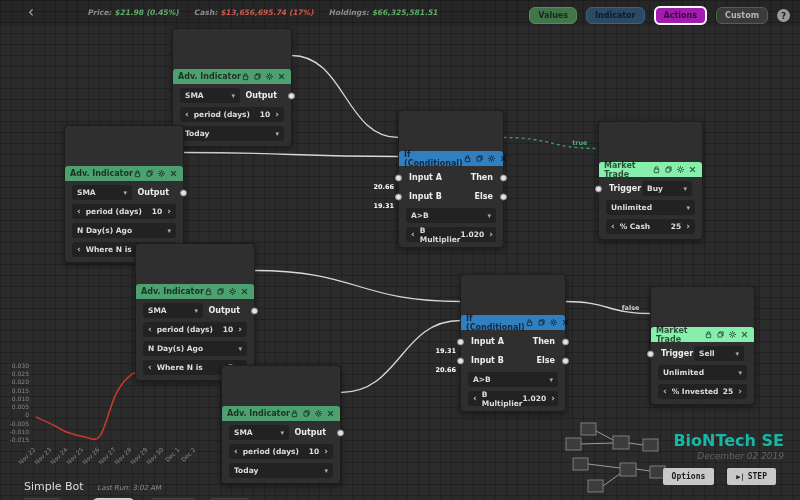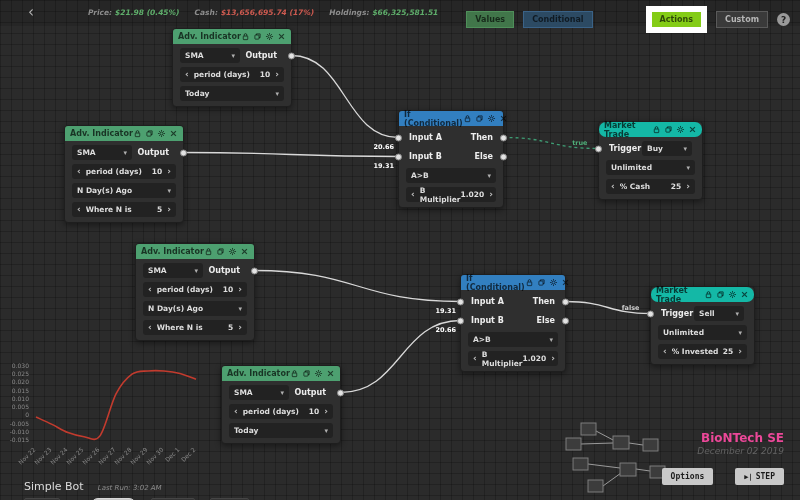--- a/index.html
+++ b/index.html
@@ -14,35 +14,35 @@
   }
   #canvas{position:absolute;inset:0;}
   
   .topbar{position:absolute;top:0;left:0;right:0;height:26px;background:rgba(0,0,0,.10);z-index:4;}
   .back{position:absolute;left:28px;top:3px;font-size:15px;color:#b5b5b5;cursor:pointer;}
   .tickers{position:absolute;left:88px;top:8px;display:flex;gap:15px;font-size:7.5px;font-style:italic;font-weight:bold;}
   .tick-label{color:#8d8d8d;margin-right:3px;}
   .val-green{color:#5fae6b;}
   .val-red{color:#cd5a50;}
   .top-buttons{position:absolute;right:10px;top:6px;display:flex;gap:9px;align-items:center;}
-  .tbtn{font-size:8px;font-weight:bold;padding:3px 8px;border-radius:0;color:rgba(0,0,0,.65);cursor:pointer;}
+  .tbtn{font-size:8px;font-weight:bold;padding:3px 8px;border-radius:6px;color:rgba(0,0,0,.65);cursor:pointer;}
   .tbtn.values{background:#41764a;border:1px solid #4f8f5a;}
   .tbtn.operations{background:#2c4a63;border:1px solid #3a6287;}
-  .tbtn.actions{background:#84cc16;border:6px solid #ffffff;margin-left:44px;}
+  .tbtn.actions{background:#a21caf;border:2px solid #ffffff;}
   .tbtn.custom{background:#3a3a3a;border:1px solid #5a5a5a;color:#b5b5b5;}
   .help{width:13px;height:13px;border-radius:50%;background:#9a9a9a;color:#222;font-size:9px;font-weight:bold;
         display:flex;align-items:center;justify-content:center;cursor:pointer;}
   
   .node{position:absolute;background:#2f2f2f;border:1px solid #1e1e1e;border-radius:4px;
         box-shadow:0 2px 6px rgba(0,0,0,.45);z-index:2;}
   .node-title{height:15px;border-radius:3px 3px 0 0;display:flex;align-items:center;justify-content:space-between;
-        padding:0 5px;font-size:8px;font-weight:bold;color:rgba(0,0,0,.68);cursor:move;}
+        padding:0 5px;font-size:8px;font-weight:bold;color:rgba(0,0,0,.68);cursor:move;margin-top:40px;}
   .green>.node-title{background:#4da070;}
   .blue>.node-title{background:#327fc0;}
-  .red>.node-title{background:#14b8a6;border-radius:7px;}
+  .red>.node-title{background:#86efac;}
   .icons{display:flex;gap:3px;align-items:center;}
   .icon-btn{width:9px;height:9px;color:rgba(0,0,0,.62);cursor:pointer;display:flex;}
   .icon-btn svg{width:100%;height:100%;}
   .node-body{padding:0 0 5px;}
   .row{position:relative;display:flex;align-items:center;height:15px;margin:4px 7px 0;}
   .ctl{background:#222;border-radius:3px;display:flex;align-items:center;height:15px;
        font-size:7.5px;font-weight:bold;color:#dedede;padding:0 5px;box-sizing:border-box;}
   .ctl.block{margin:4px 7px 0;}
   .chev{margin-left:auto;font-size:7px;color:#b0b0b0;padding-left:4px;}
   .stepper .st-ch{color:#c0c0c0;font-size:9px;line-height:9px;cursor:pointer;}
@@ -64,23 +64,23 @@
   .last-run{font-size:7px;font-style:italic;color:#8d8d8d;margin-left:9px;}
   .foot-btns{display:flex;gap:15px;margin-top:4px;align-items:center;font-family:"DejaVu Sans Mono","Liberation Mono",monospace;}
   .fbtn{display:flex;align-items:center;gap:4px;background:#343434;border:1px solid #454545;border-radius:2px;
         color:#b8b8b8;font-size:7px;font-weight:bold;padding:2px 4px;cursor:pointer;}
   .fbtn.active{background:#c9c9c9;color:#1e1e1e;border-color:#d8d8d8;border-radius:7px;}
   .dot{width:5px;height:5px;border-radius:50%;background:#8f8f8f;}
   .badge{background:#3d3d3d;border:1px solid #4d4d4d;color:#999;font-size:6px;font-weight:bold;
          padding:1px 3px;border-radius:1px;margin-left:-10px;}
   
   .stamp{position:absolute;right:16px;top:431px;text-align:right;z-index:4;}
-  .company{font-size:12px;font-weight:bold;color:#ec4899;}
+  .company{font-size:16px;font-weight:bold;color:#14b8a6;}
   .date{font-size:9px;font-style:italic;color:#636363;margin-top:1px;}
-  .br-btns{position:absolute;right:16px;top:468px;display:flex;gap:22px;z-index:4;
+  .br-btns{position:absolute;right:24px;top:468px;display:flex;gap:13px;z-index:4;
            font-family:"DejaVu Sans Mono","Liberation Mono",monospace;}
   .gbtn{background:#c9c9c9;color:#1c1c1c;font-size:8px;font-weight:bold;padding:4px 9px;border-radius:2px;
         cursor:pointer;display:flex;align-items:center;gap:3px;}
 </style>
 </head>
 <body>
 
 <svg width="0" height="0" style="position:absolute">
   <defs>
     <symbol id="i-lock" viewBox="0 0 12 12">
@@ -170,21 +170,21 @@
 
   <div class="topbar"></div>
   <span class="back" style="z-index:5">‹</span>
   <div class="tickers" style="z-index:5">
     <span><span class="tick-label">Price:</span><span class="val-green">$21.98 (0.45%)</span></span>
     <span><span class="tick-label">Cash:</span><span class="val-red">$13,656,695.74 (17%)</span></span>
     <span><span class="tick-label">Holdings:</span><span class="val-green">$66,325,581.51</span></span>
   </div>
   <div class="top-buttons" style="z-index:5">
     <span class="tbtn values">Values</span>
-    <span class="tbtn operations">Conditional</span>
+    <span class="tbtn operations">Indicator</span>
     <span class="tbtn actions">Actions</span>
     <span class="tbtn custom">Custom</span>
     <span class="help">?</span>
   </div>
 
   <div class="node green" style="left:172px;top:28px;width:118px;">
     <div class="node-title">
       <span>Adv. Indicator</span>
       <span class="icons">
         <span class="icon-btn">

